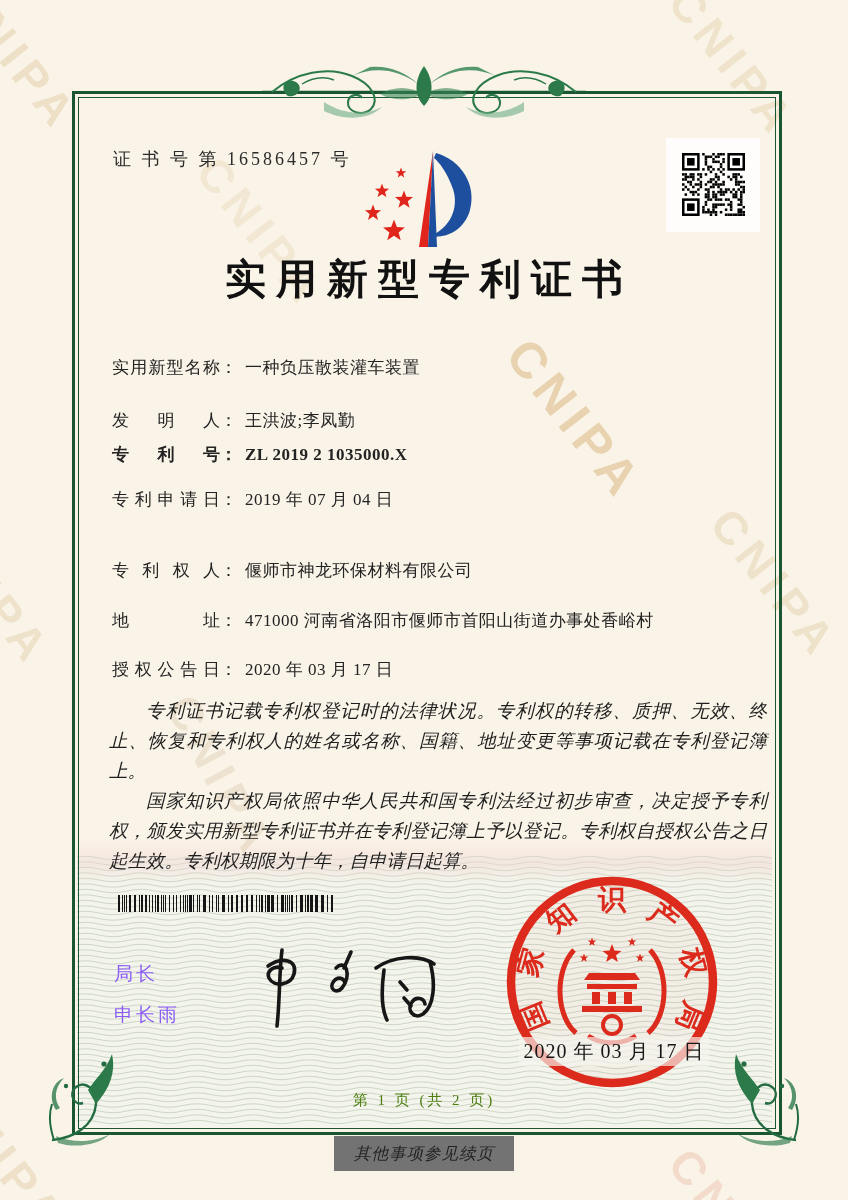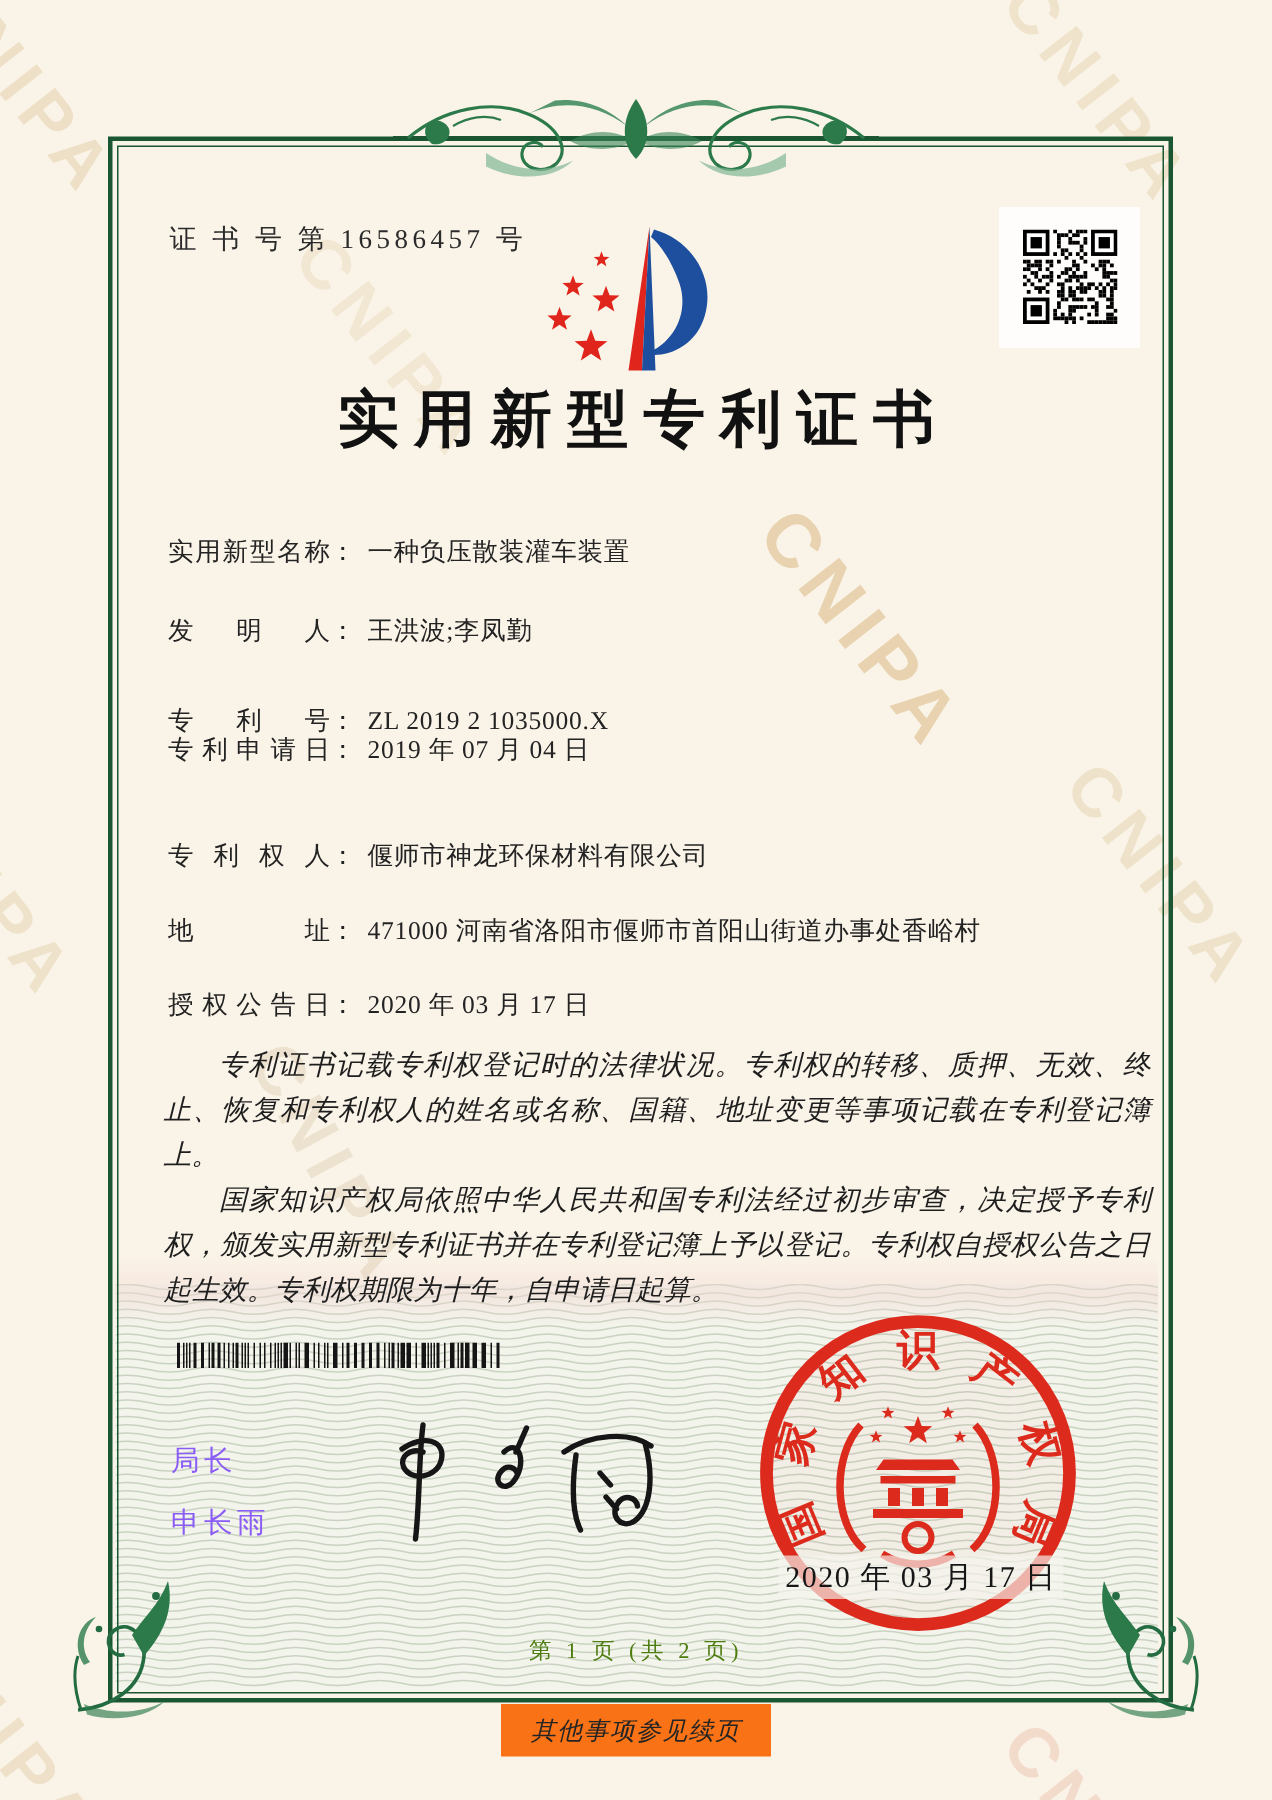--- a/index.html
+++ b/index.html
@@ -49,21 +49,21 @@
   #sig{left:248px;top:938px;}
   
   #seal{left:500px;top:870px;}
   .sealdate{
     left:519px;top:1037px;width:190px;text-align:center;font-size:20px;color:#161616;
     letter-spacing:1px;background:rgba(245,244,238,.68);padding:1px 0;
   }
   
   .pageno{left:76px;top:1091px;width:696px;text-align:center;font-size:15px;
     letter-spacing:3px;color:#4d7c0f;}
-  .notebox{left:334px;top:1136px;width:180px;height:35px;background:#f97316;
+  .notebox{left:334px;top:1136px;width:180px;height:35px;background:#737373;
     text-align:center;line-height:35px;font-size:16.5px;font-style:italic;color:#242424;letter-spacing:1px;}
   svg{display:block;}
   .flip{transform:scaleX(-1);}
 </style>
 </head>
 <body>
 
 <div class="abs" id="waveband">
     <svg width="695" height="271">
       <path d="M-6 2.0 q14 -3.4 28 0 t28 0 t28 0 t28 0 t28 0 t28 0 t28 0 t28 0 t28 0 t28 0 t28 0 t28 0 t28 0 t28 0 t28 0 t28 0 t28 0 t28 0 t28 0 t28 0 t28 0 t28 0 t28 0 t28 0 t28 0 t28 0" fill="none" stroke="rgba(168,184,158,0.55)" stroke-width="0.9"></path>
@@ -389,21 +389,21 @@
 </div>
 
 <div class="abs title">实用新型专利证书</div>
 
 <div class="frow" style="top:356px;">
   <span class="flabel">实用新型名称</span><span class="fcolon">：</span><span class="fvalue">一种负压散装灌车装置</span>
 </div>
 <div class="frow" style="top:409px;">
   <span class="flabel">发明人</span><span class="fcolon">：</span><span class="fvalue">王洪波;李凤勤</span>
 </div>
-<div class="frow" style="top:469px;">
+<div class="frow" style="top:443px;font-weight:bold;">
   <span class="flabel">专利号</span><span class="fcolon">：</span><span class="fvalue">ZL 2019 2 1035000.X</span>
 </div>
 <div class="frow" style="top:488px;">
   <span class="flabel">专利申请日</span><span class="fcolon">：</span><span class="fvalue">2019 年 07 月 04 日</span>
 </div>
 <div class="frow" style="top:559px;">
   <span class="flabel">专利权人</span><span class="fcolon">：</span><span class="fvalue">偃师市神龙环保材料有限公司</span>
 </div>
 <div class="frow" style="top:609px;">
   <span class="flabel">地址</span><span class="fcolon">：</span><span class="fvalue">471000 河南省洛阳市偃师市首阳山街道办事处香峪村</span>

